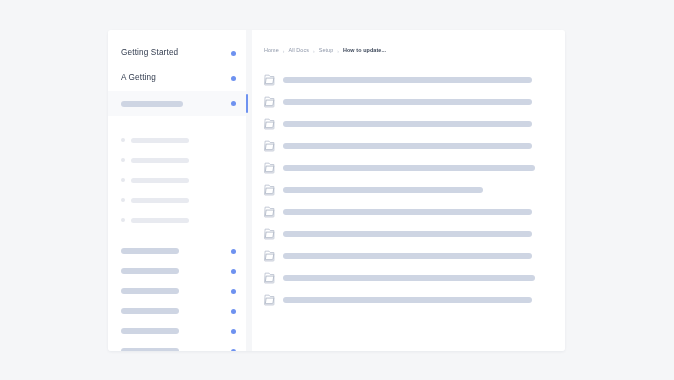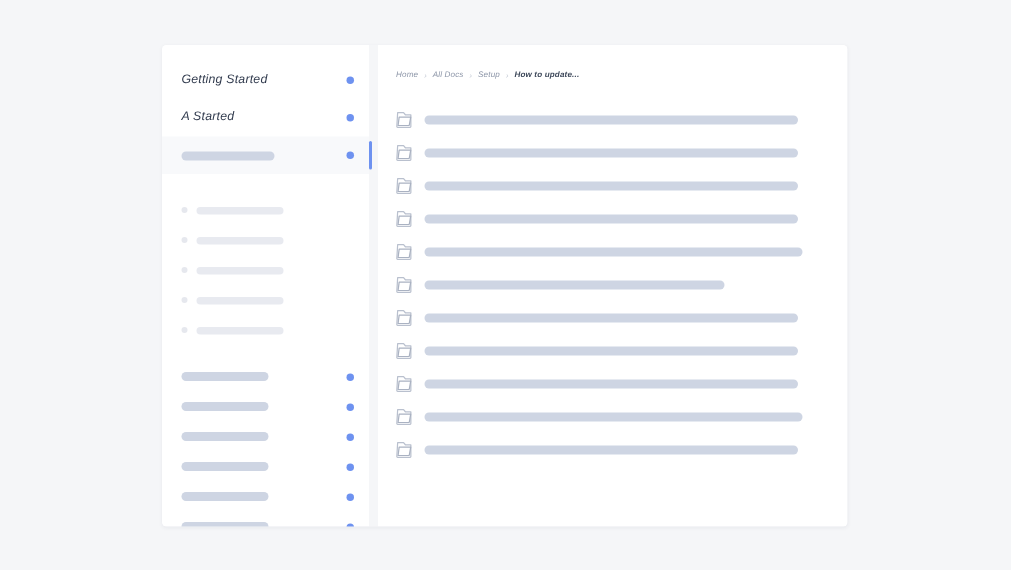--- a/index.html
+++ b/index.html
@@ -11,21 +11,20 @@
     height: 380px;
     background: #f5f6f8;
     font-family: "Liberation Sans", sans-serif;
     overflow: hidden;
   }
 
   .stage {
     position: relative;
     width: 674px;
     height: 380px;
-    font-style: italic;
   }
 
   
   .card {
     position: absolute;
     left: 108px;
     top: 30px;
     width: 457px;
     height: 321px;
     display: flex;
@@ -228,21 +227,21 @@
   <div class="card">
 
     <div class="sidebar">
 
       <div class="nav-top">
           <div class="nav-row">
             <span class="nav-label">Getting Started</span>
             <span class="dot"></span>
           </div>
           <div class="nav-row">
-            <span class="nav-label">A Started</span>
+            <span class="nav-label">A Getting</span>
             <span class="dot"></span>
           </div>
           <div class="nav-row active">
             <span class="nav-ph" style="width: 62px;"></span>
             <span class="dot"></span>
             <span class="active-bar"></span>
           </div>
         </div>
 
       <div class="nav-light-group">

